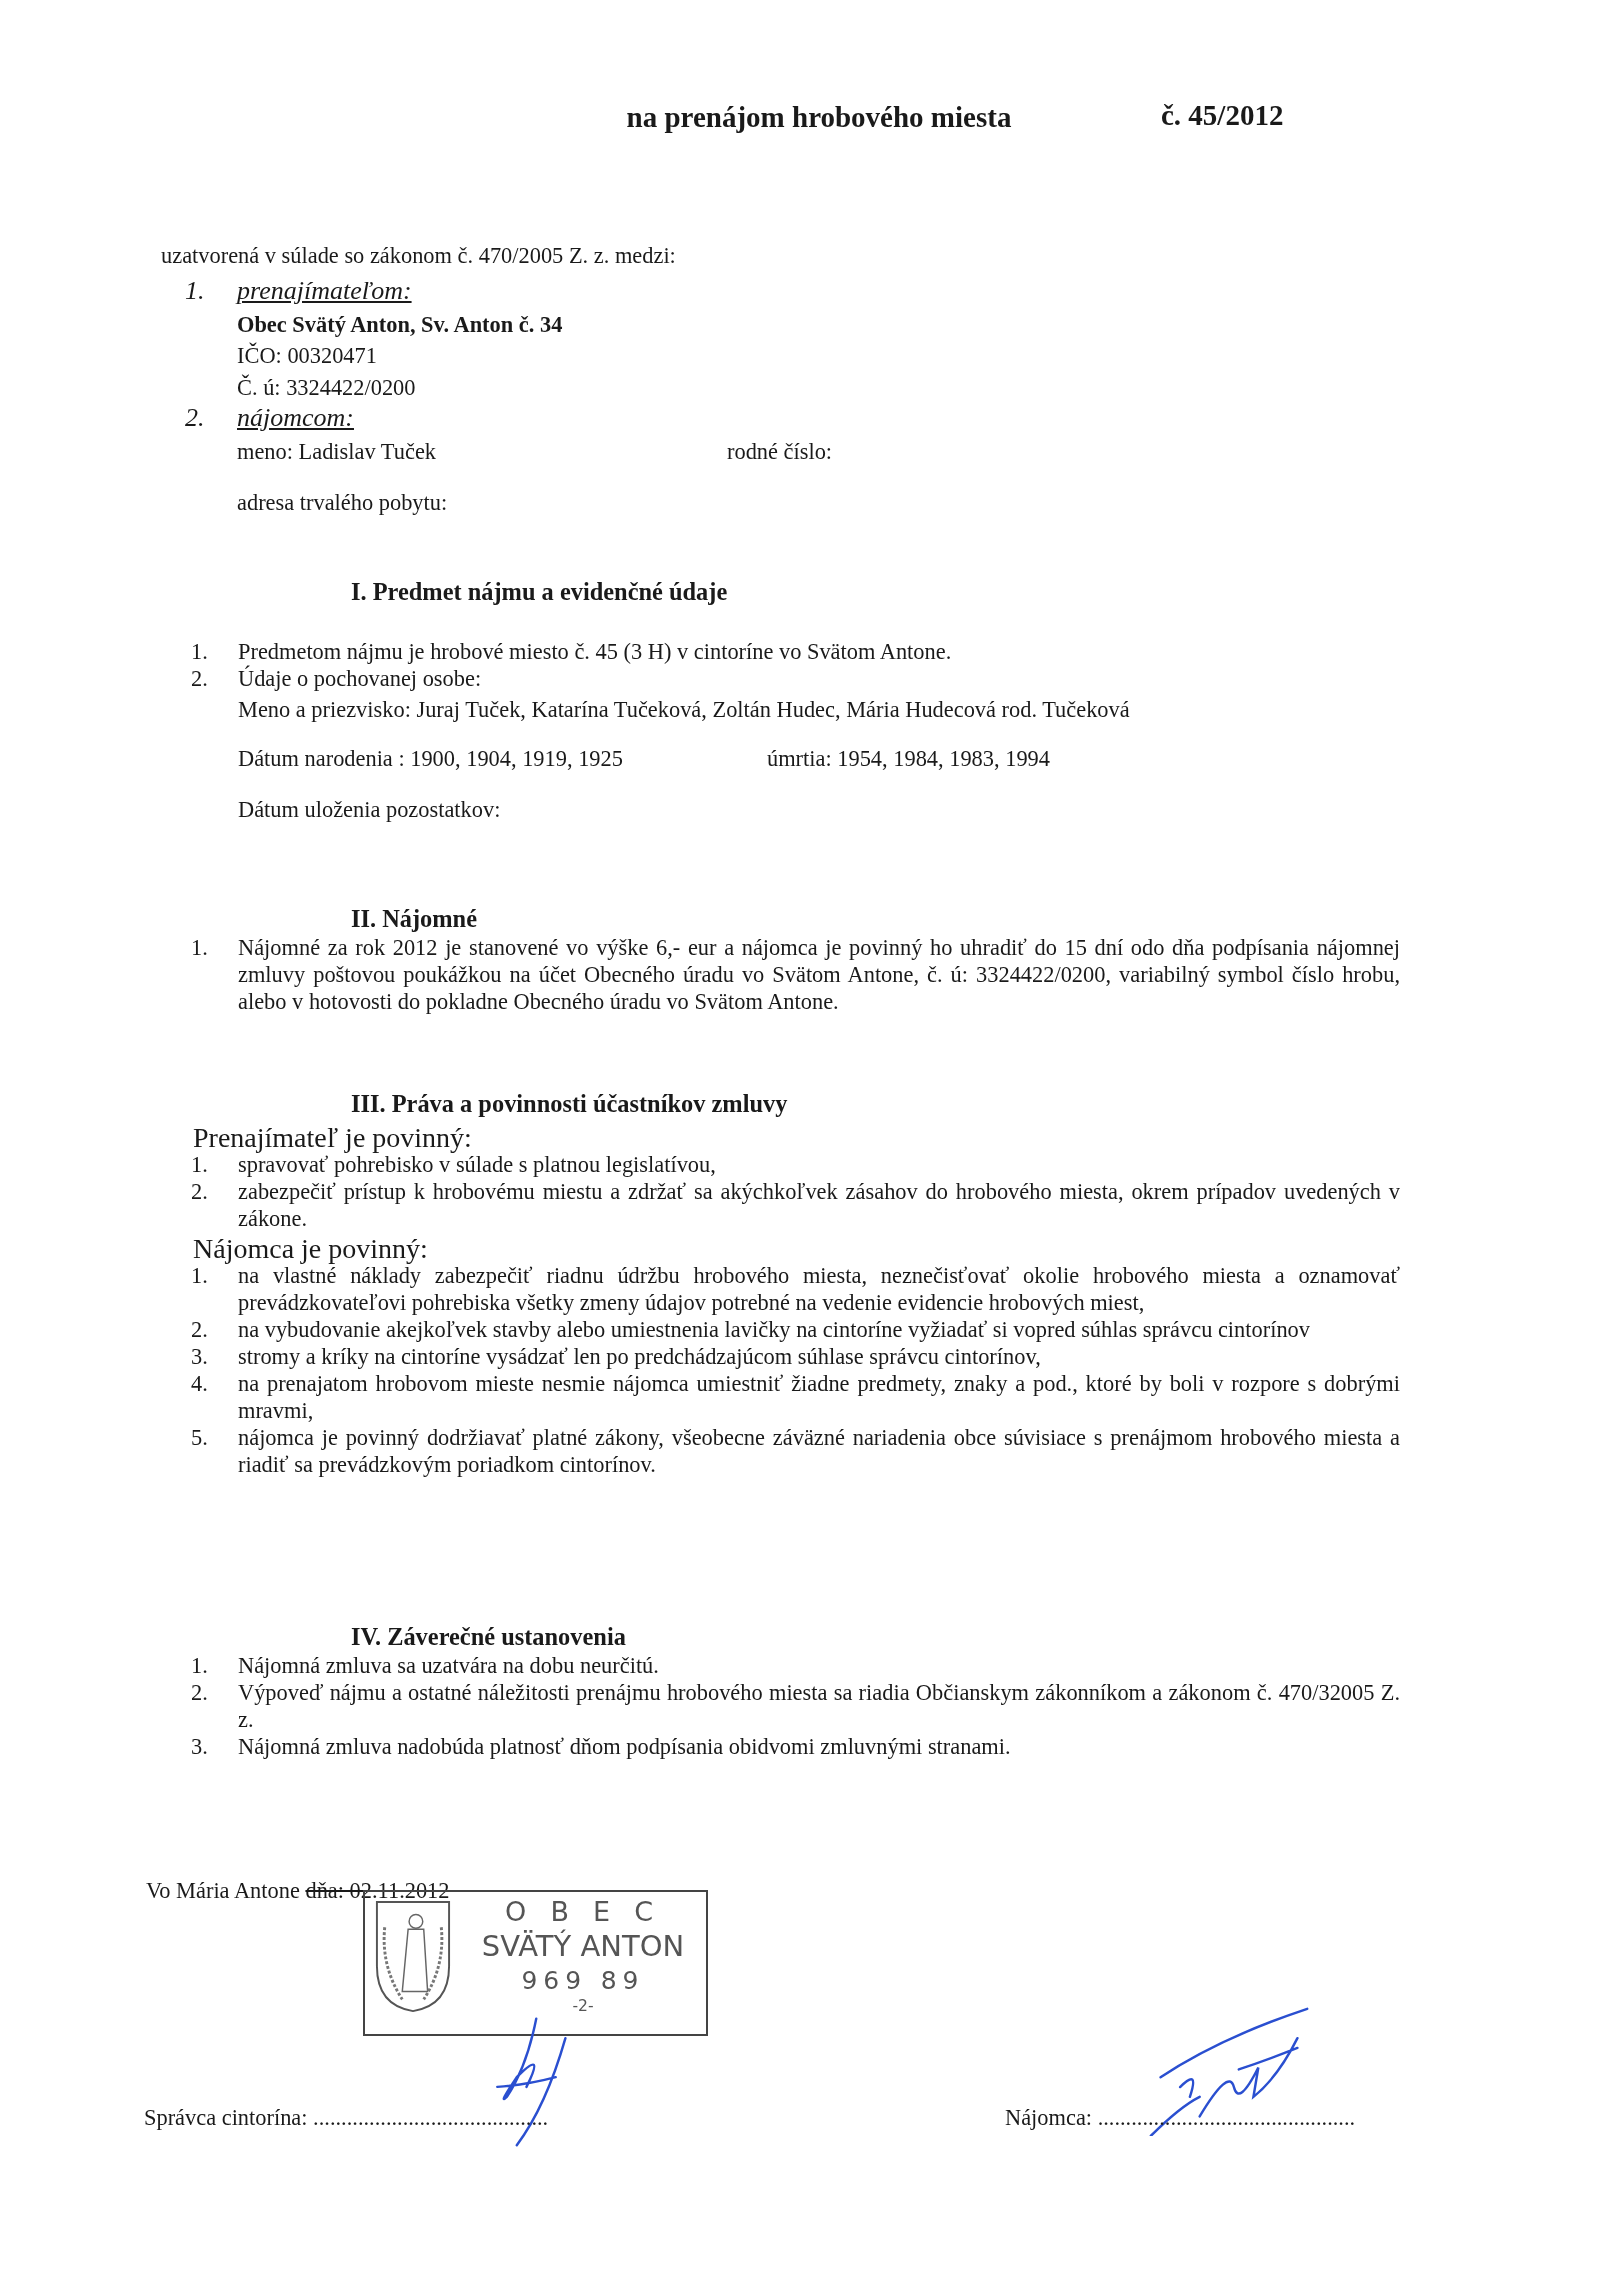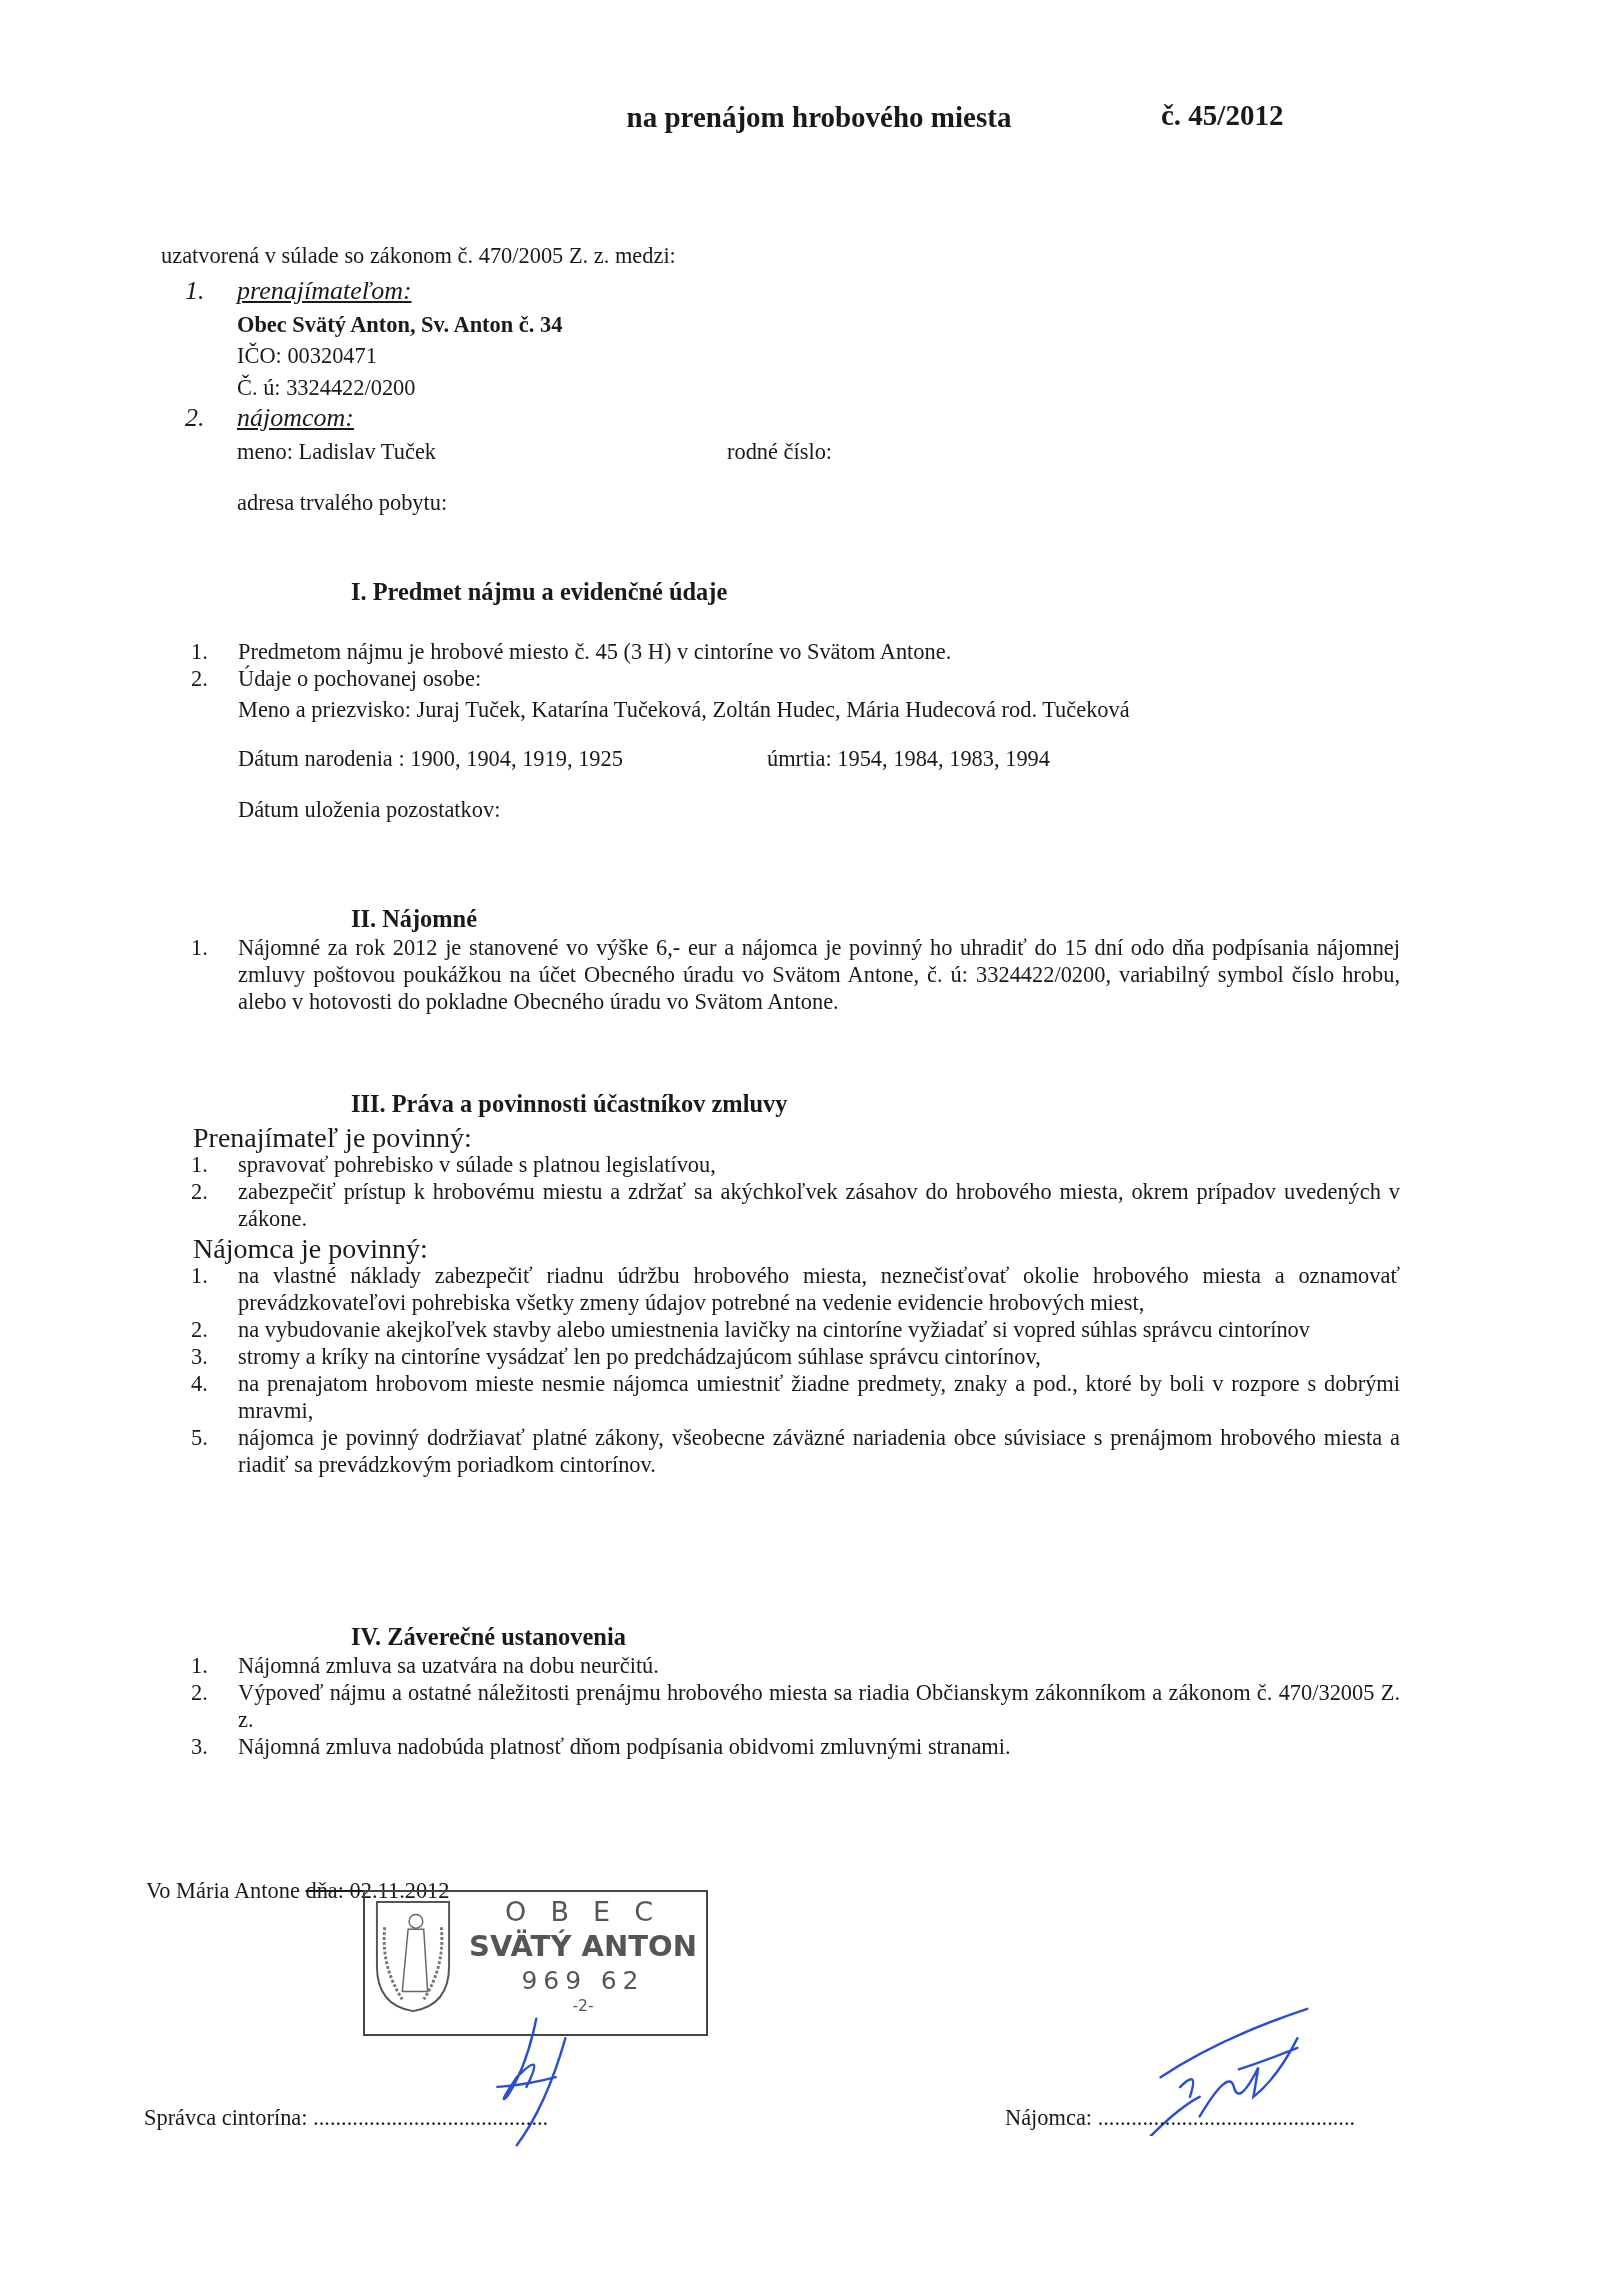--- a/index.html
+++ b/index.html
@@ -140,22 +140,22 @@
 
 <div class="abs stamp">
   <svg class="stamp-crest" viewBox="0 0 82 120">
     <path d="M4 4 H78 V70 Q78 110 41 116 Q4 110 4 70 Z" fill="none" stroke="#555" stroke-width="2"></path>
     <circle cx="44" cy="24" r="7" fill="none" stroke="#666" stroke-width="1.5"></circle>
     <path d="M36 32 L52 32 L56 96 L30 96 Z" fill="none" stroke="#666" stroke-width="1.5"></path>
     <path d="M12 30 Q8 70 30 104" fill="none" stroke="#777" stroke-width="3" stroke-dasharray="3 2"></path>
     <path d="M70 30 Q74 70 52 104" fill="none" stroke="#777" stroke-width="3" stroke-dasharray="3 2"></path>
   </svg>
   <div class="stamp-text" style="top:3.9px; font-size:27px; letter-spacing:7.8px;">O B E C</div>
-  <div class="stamp-text" style="top:37px; font-size:29px; font-weight:bold;">SVÄTÝ ANTON</div>
-  <div class="stamp-text" style="top:74px; font-size:25px; letter-spacing:5.9px;">969 62</div>
+  <div class="stamp-text" style="top:37px; font-size:29px; font-weight:normal;">SVÄTÝ ANTON</div>
+  <div class="stamp-text" style="top:74px; font-size:25px; letter-spacing:5.9px;">969 89</div>
   <div class="stamp-text" style="top:105px; font-size:15.6px;">-2-</div>
 </div>
 
 <svg class="sig" style="left:458px; top:2009px" width="137" height="146" viewBox="0 0 140 150">
   <path d="M80 10 Q70 60 50 90 Q40 100 60 70 Q90 40 70 80 M40 80 Q70 78 100 70 M110 30 Q90 100 60 140" fill="none" stroke="#2a4fd0" stroke-width="2.5" stroke-linecap="round"></path>
 </svg>
 <div class="abs sig-label" style="left:144px; top:2105px">Správca cintorína: ..........................................</div>
 
 <svg class="sig" style="left:1141px; top:1999px" width="176" height="137" viewBox="0 0 180 140">
   <path d="M20 80 Q80 40 170 10 M40 90 Q60 70 50 100 M60 120 Q90 70 95 90 Q100 110 120 70 L115 100 Q140 80 160 40 M100 72 Q130 62 160 50 M10 140 Q40 110 60 100" fill="none" stroke="#2a4fd0" stroke-width="2.5" stroke-linecap="round"></path>

